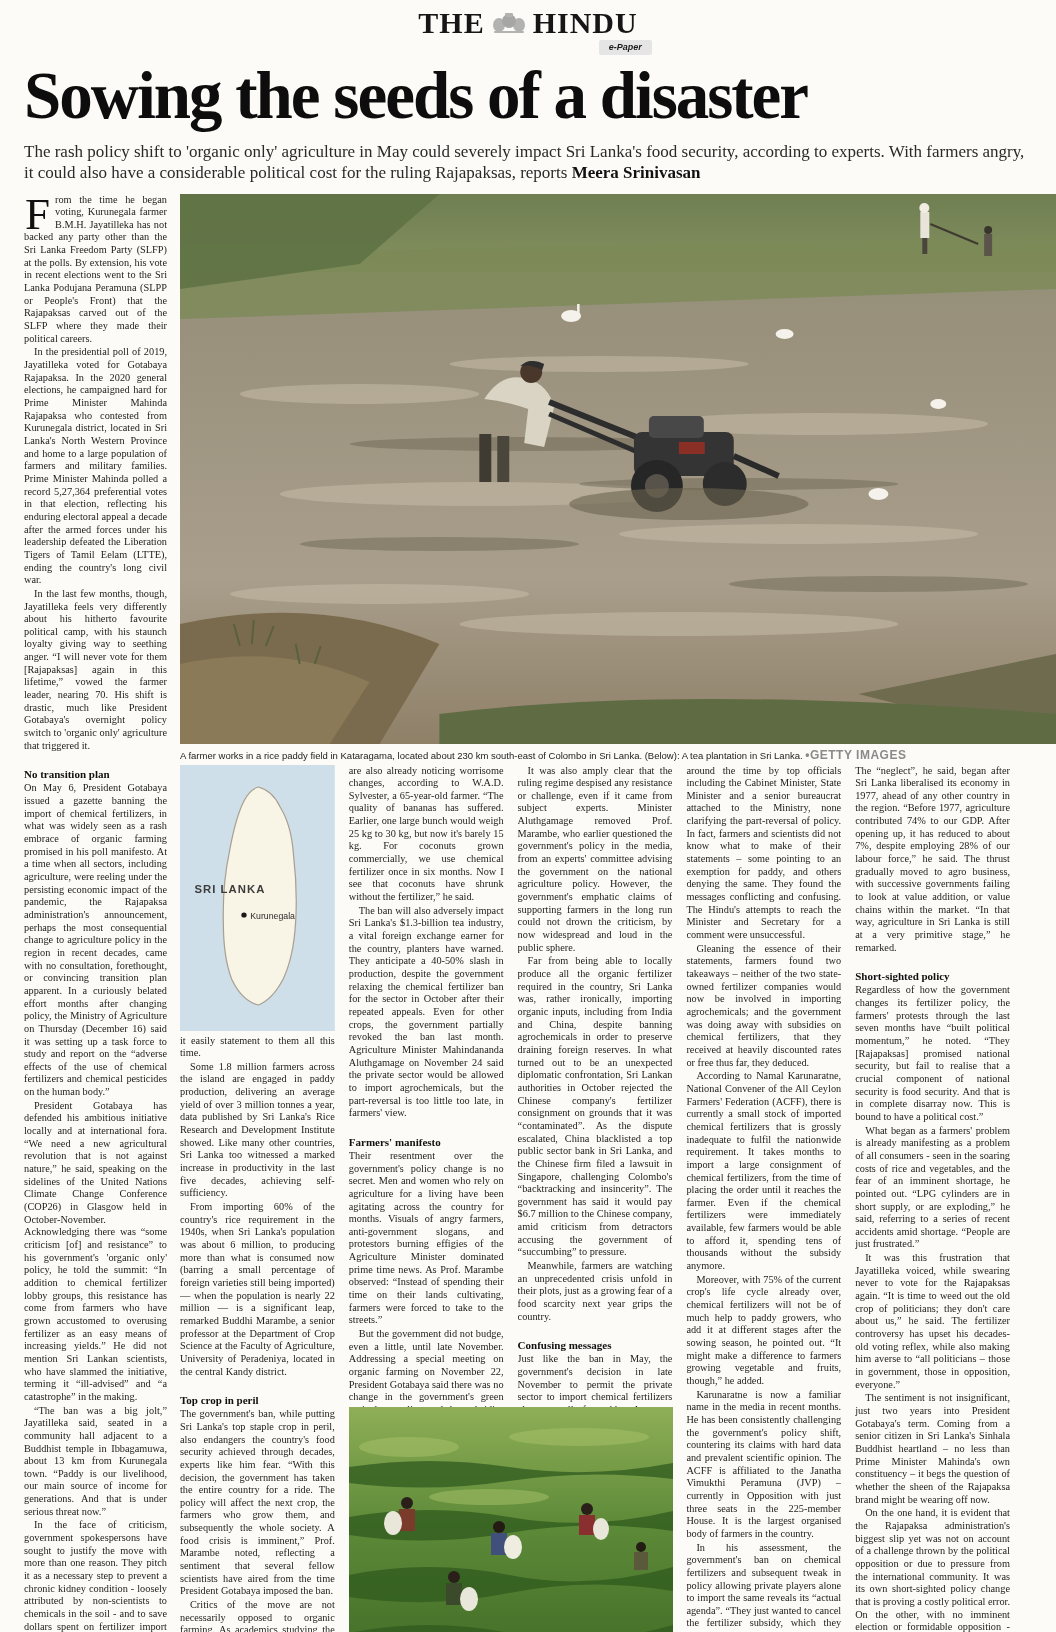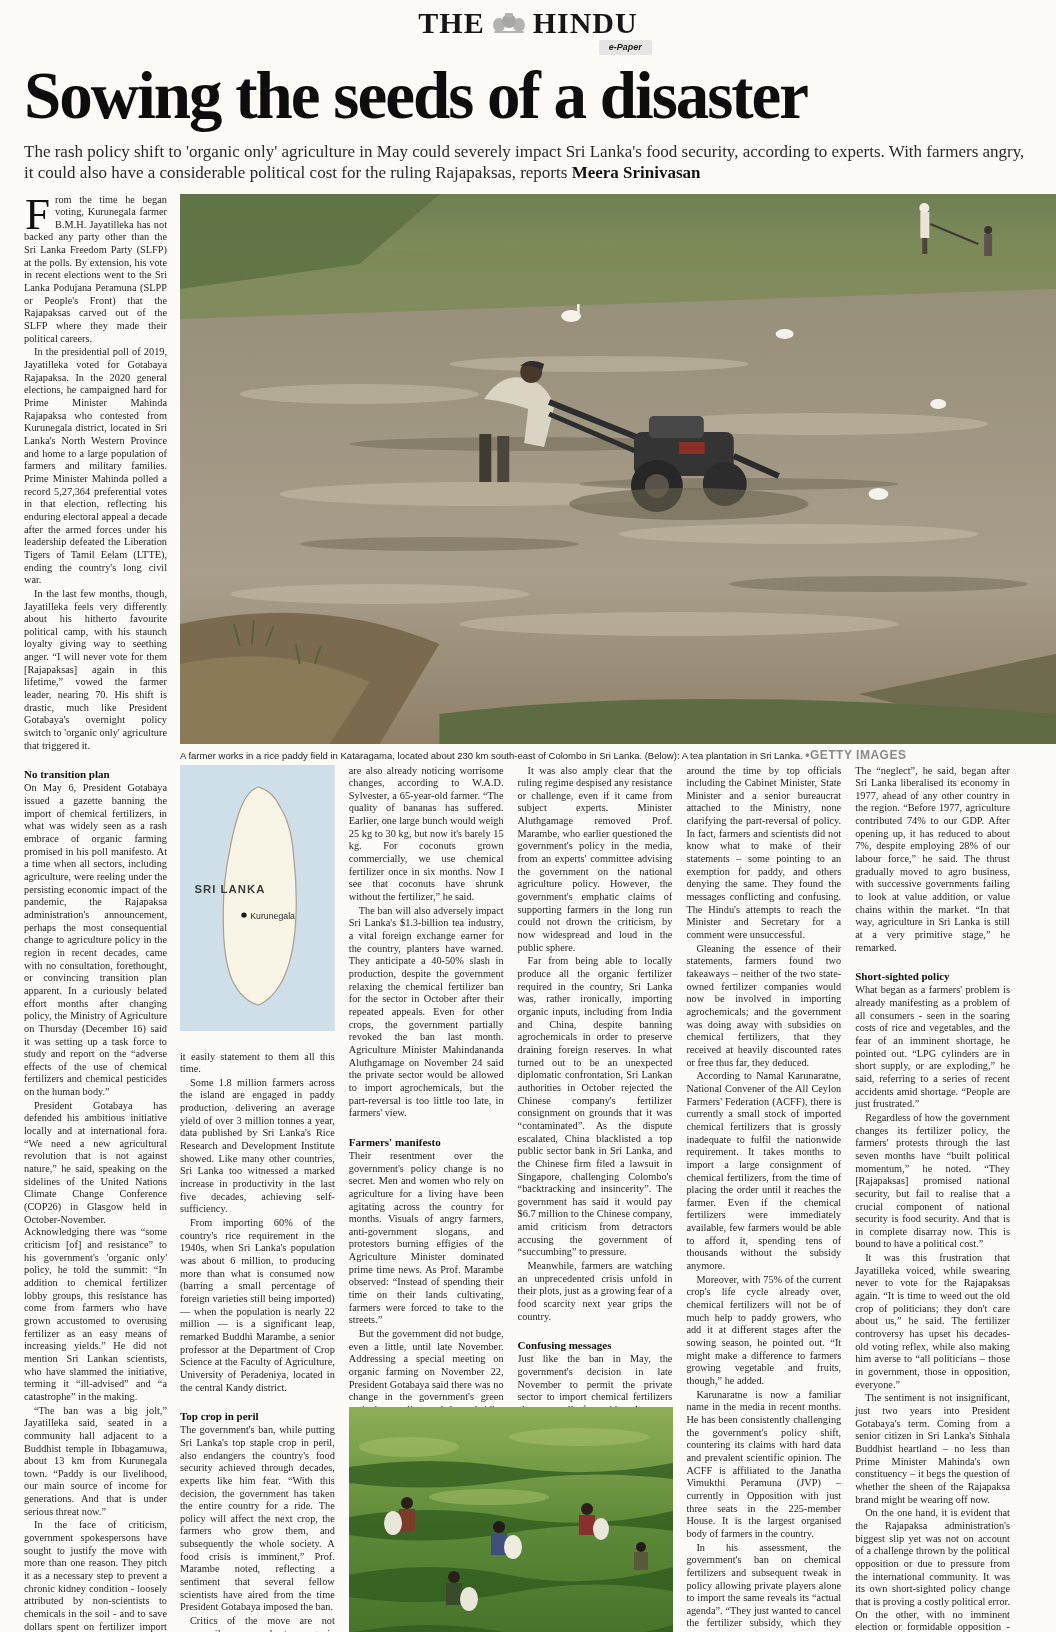--- a/index.html
+++ b/index.html
@@ -29,21 +29,21 @@
   .main-photo svg { width:100%; height:100%; display:block; }
 
   .caption { font-family:"Liberation Sans", sans-serif; font-size:9.5px; color:#222; padding:4px 0 3px; flex:none; }
   .caption .credit { color:#8a8a8a; font-size:12px; font-weight:700; letter-spacing:.5px; }
 
   .lower-cols { position:relative; flex:1; display:flex; gap:14px; overflow:hidden; padding-right:46px; }
   .lower-cols .col { flex:1; height:100%; }
   .colwrap { flex:1; display:flex; flex-direction:column; overflow:hidden; }
   .colwrap .col { flex:1; width:100%; }
 
-  .map { height:266px; flex:none; margin-bottom:20px; }
+  .map { height:266px; flex:none; margin-bottom:4px; }
   .map svg { width:100%; height:100%; display:block; }
 
   .bottom-photo { position:absolute; left:169px; top:642px; width:324px; height:264px; }
   .bottom-photo svg { width:100%; height:100%; display:block; }
 
   
   .para { font-size:10.3px; line-height:1.23; text-align:justify; color:#1c1c1c; text-indent:10px; margin-bottom:1px; hyphens:auto; }
   .para.cont, .para.dropcap, .subhead + .para { text-indent:0; }
   .subhead { font-size:11px; font-weight:700; color:#111; margin:16px 0 2px; }
   .dropcap::first-letter { float:left; font-size:45px; line-height:34px; padding:3px 5px 0 1px; color:#111; }
@@ -228,22 +228,22 @@
             <p class="para cont">around the time by top officials including the Cabinet Minister, State Minister and a senior bureaucrat attached to the Ministry, none clarifying the part-reversal of policy. In fact, farmers and scientists did not know what to make of their statements – some pointing to an exemption for paddy, and others denying the same. They found the messages conflicting and confusing. The Hindu's attempts to reach the Minister and Secretary for a comment were unsuccessful.</p>
             <p class="para">Gleaning the essence of their statements, farmers found two takeaways – neither of the two state-owned fertilizer companies would now be involved in importing agrochemicals; and the government was doing away with subsidies on chemical fertilizers, that they received at heavily discounted rates or free thus far, they deduced.</p>
             <p class="para">According to Namal Karunaratne, National Convener of the All Ceylon Farmers' Federation (ACFF), there is currently a small stock of imported chemical fertilizers that is grossly inadequate to fulfil the nationwide requirement. It takes months to import a large consignment of chemical fertilizers, from the time of placing the order until it reaches the farmer. Even if the chemical fertilizers were immediately available, few farmers would be able to afford it, spending tens of thousands without the subsidy anymore.</p>
             <p class="para">Moreover, with 75% of the current crop's life cycle already over, chemical fertilizers will not be of much help to paddy growers, who add it at different stages after the sowing season, he pointed out. “It might make a difference to farmers growing vegetable and fruits, though,” he added.</p>
             <p class="para">Karunaratne is now a familiar name in the media in recent months. He has been consistently challenging the government's policy shift, countering its claims with hard data and prevalent scientific opinion. The ACFF is affiliated to the Janatha Vimukthi Peramuna (JVP) – currently in Opposition with just three seats in the 225-member House. It is the largest organised body of farmers in the country.</p>
             <p class="para">In his assessment, the government's ban on chemical fertilizers and subsequent tweak in policy allowing private players alone to import the same reveals its “actual agenda”. “They just wanted to cancel the fertilizer subsidy, which they know will be an unpopular decision at any time,” he said. “Sadly, because of the route they took, our farmers will now forever be repulsed by the idea of organic farming, averse to exploring its merits.” The government's efforts, he said, is the “greatest disservice” to the concept of organic farming.</p>
           </div>
         <div class="col">
             <p class="para cont">The “neglect”, he said, began after Sri Lanka liberalised its economy in 1977, ahead of any other country in the region. “Before 1977, agriculture contributed 74% to our GDP. After opening up, it has reduced to about 7%, despite employing 28% of our labour force,” he said. The thrust gradually moved to agro business, with successive governments failing to look at value addition, or value chains within the market. “In that way, agriculture in Sri Lanka is still at a very primitive stage,” he remarked.</p>
             <h3 class="subhead">Short-sighted policy</h3>
+            <p class="para">Regardless of how the government changes its fertilizer policy, the farmers' protests through the last seven months have “built political momentum,” he noted. “They [Rajapaksas] promised national security, but fail to realise that a crucial component of national security is food security. And that is in complete disarray now. This is bound to have a political cost.”</p>
             <p class="para">What began as a farmers' problem is already manifesting as a problem of all consumers - seen in the soaring costs of rice and vegetables, and the fear of an imminent shortage, he pointed out. “LPG cylinders are in short supply, or are exploding,” he said, referring to a series of recent accidents amid shortage. “People are just frustrated.”</p>
-            <p class="para">Regardless of how the government changes its fertilizer policy, the farmers' protests through the last seven months have “built political momentum,” he noted. “They [Rajapaksas] promised national security, but fail to realise that a crucial component of national security is food security. And that is in complete disarray now. This is bound to have a political cost.”</p>
             <p class="para">It was this frustration that Jayatilleka voiced, while swearing never to vote for the Rajapaksas again. “It is time to weed out the old crop of politicians; they don't care about us,” he said. The fertilizer controversy has upset his decades-old voting reflex, while also making him averse to “all politicians – those in government, those in opposition, everyone.”</p>
             <p class="para">The sentiment is not insignificant, just two years into President Gotabaya's term. Coming from a senior citizen in Sri Lanka's Sinhala Buddhist heartland – no less than Prime Minister Mahinda's own constituency – it begs the question of whether the sheen of the Rajapaksa brand might be wearing off now.</p>
             <p class="para">On the one hand, it is evident that the Rajapaksa administration's biggest slip yet was not on account of a challenge thrown by the political opposition or due to pressure from the international community. It was its own short-sighted policy change that is proving a costly political error. On the other, with no imminent election or formidable opposition - the ruling coalition has a two-thirds majority in Parliament - it is difficult to see what might come of the disillusionment voiced by traditional supporters.</p>
           </div>
 
         <div class="bottom-photo">
           <svg viewBox="0 0 324 264" preserveAspectRatio="none">
             <defs>
               <linearGradient id="tea" x1="0" y1="0" x2="0" y2="1">
                 <stop offset="0" stop-color="#8fae57"></stop>

